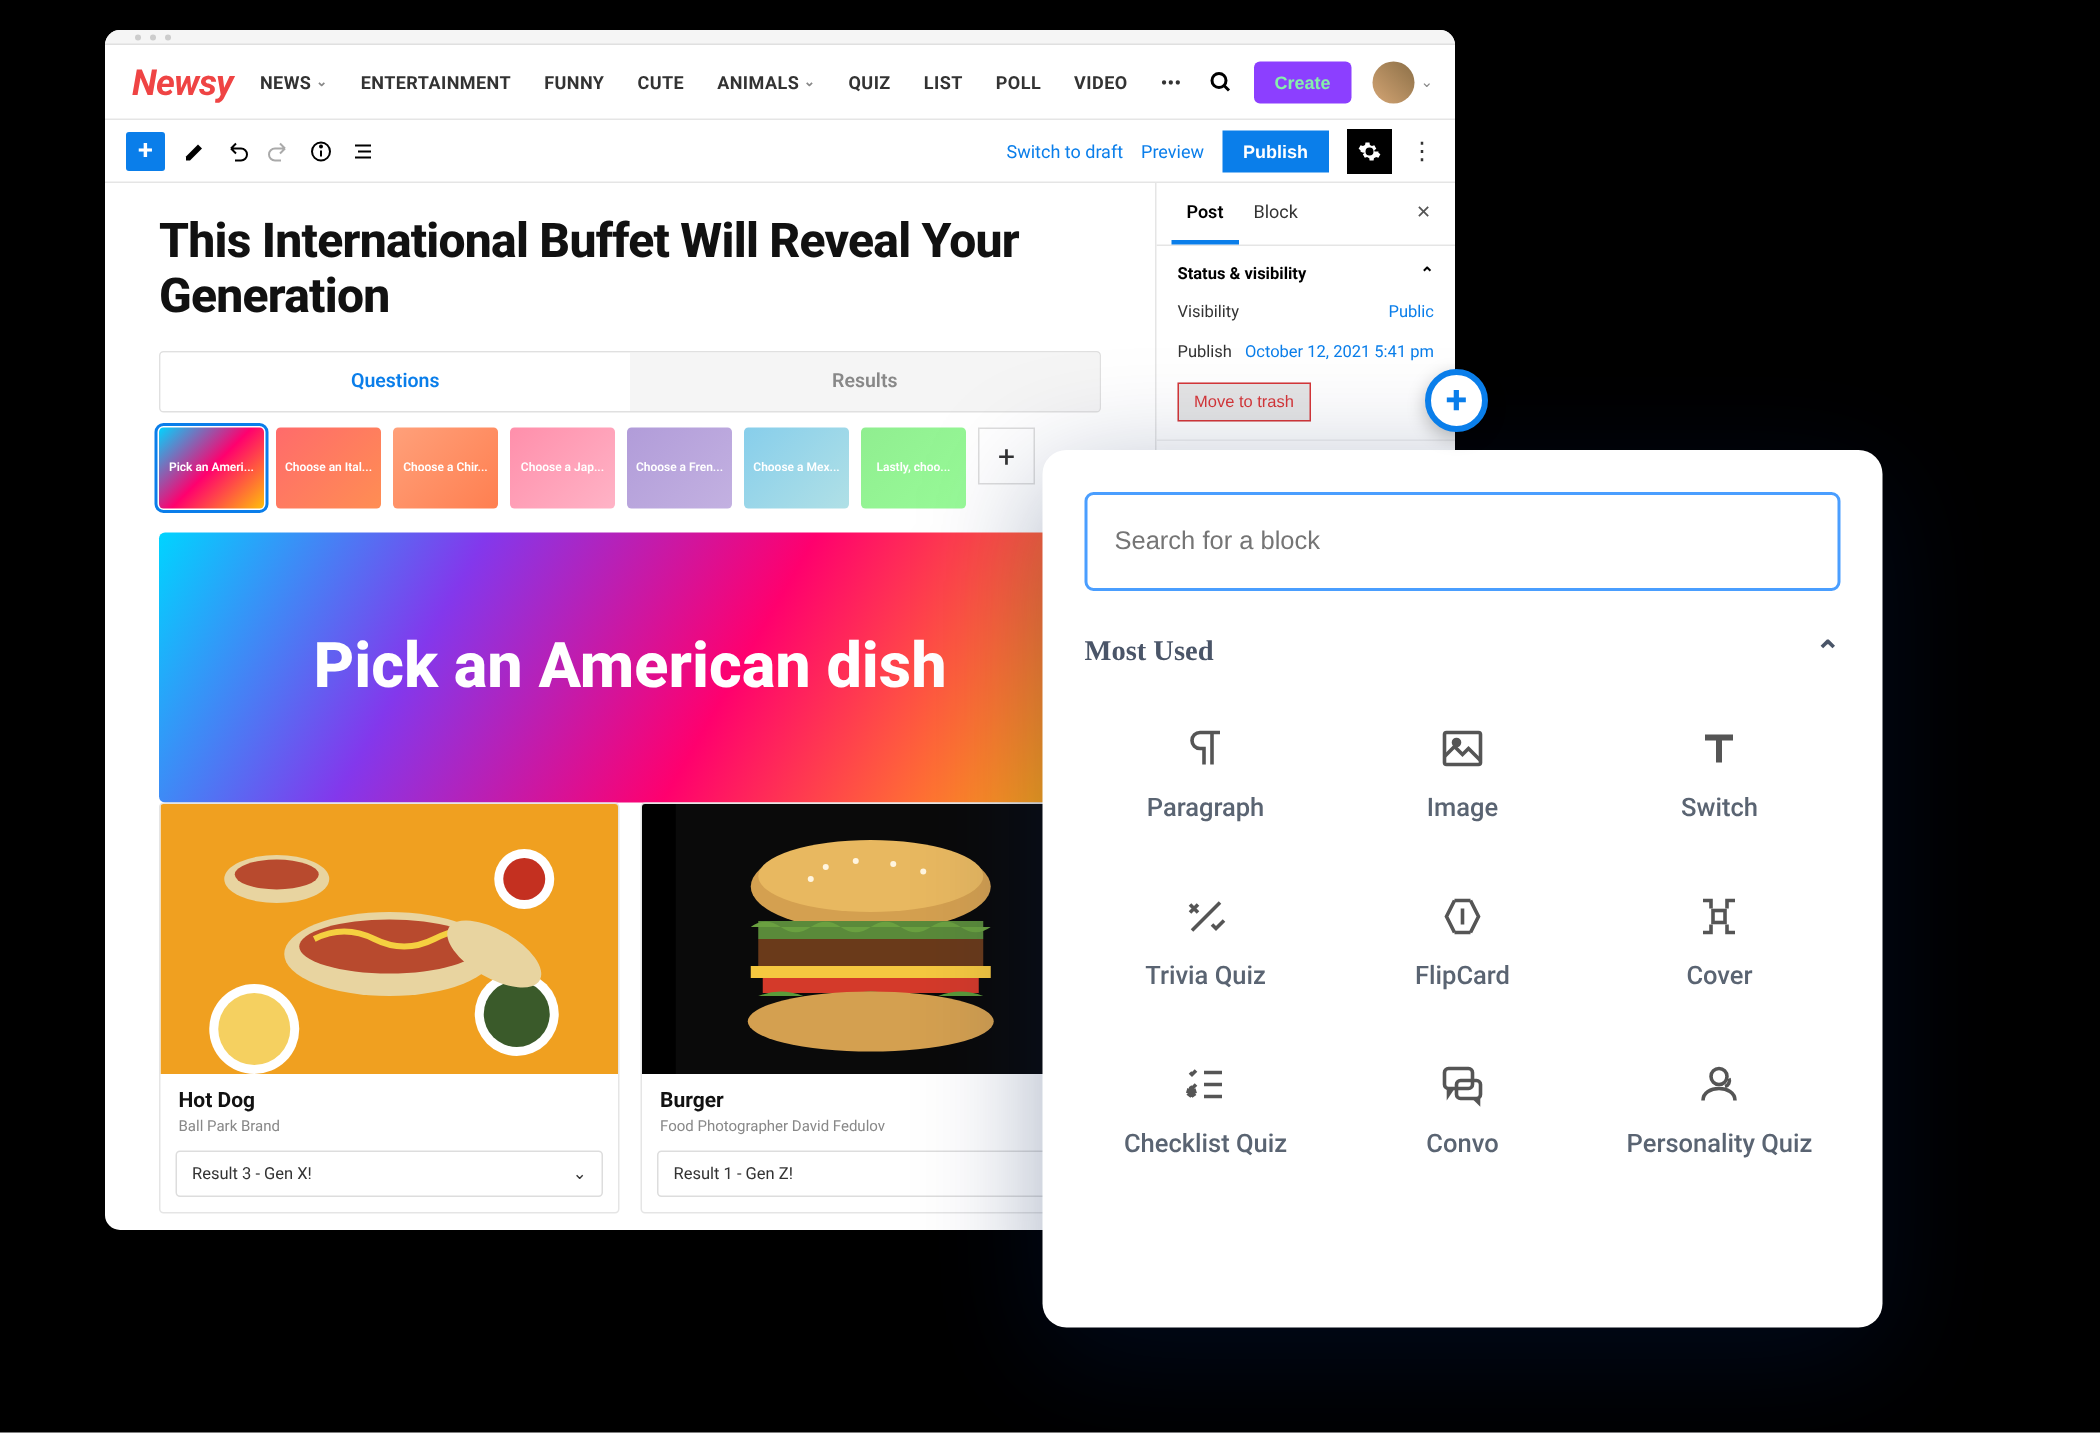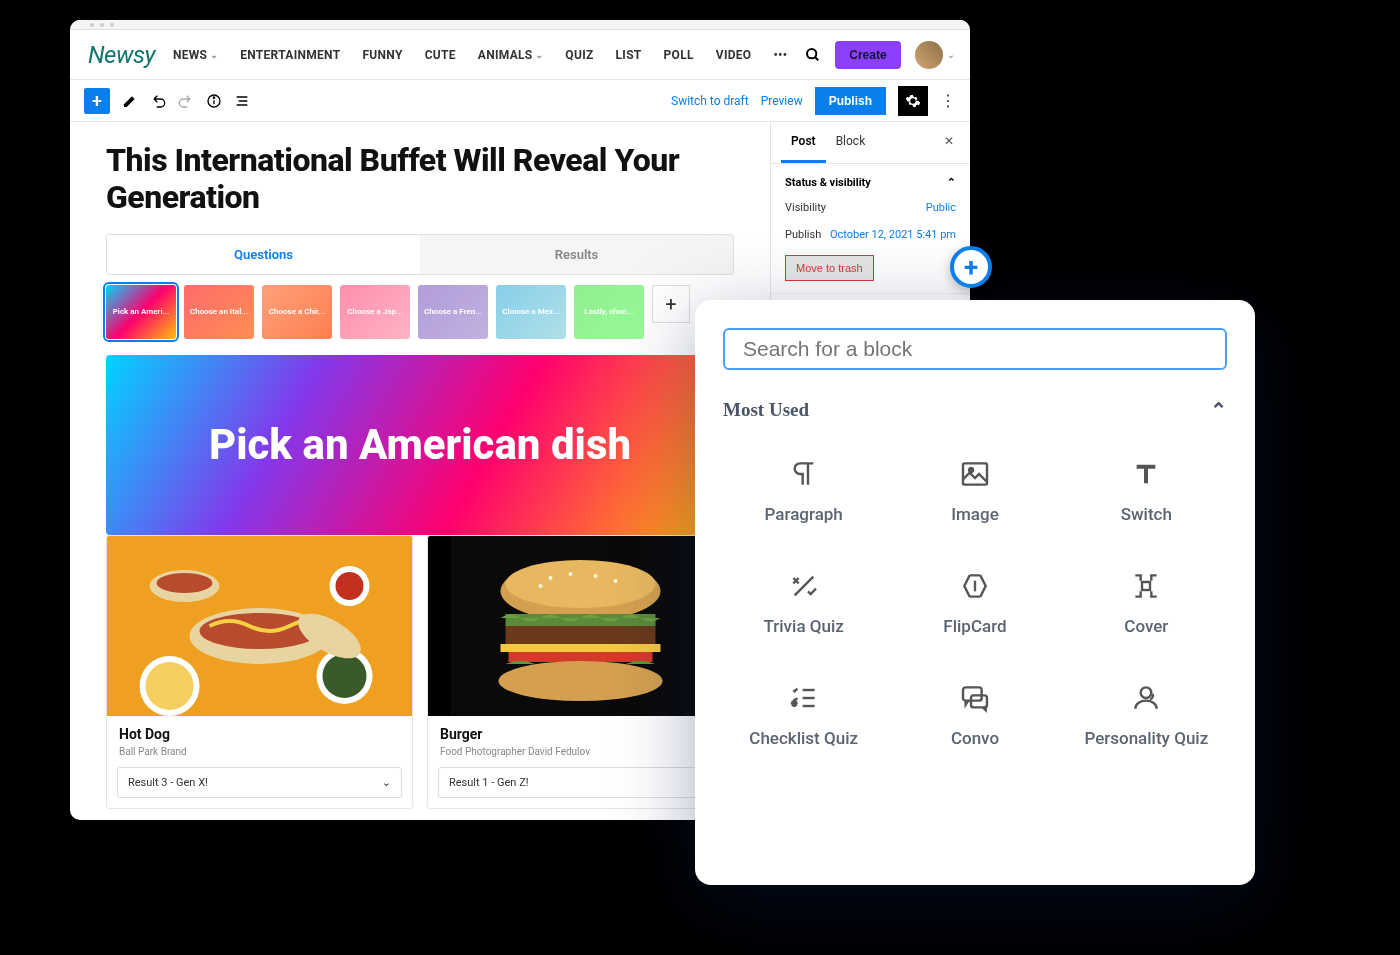--- a/index.html
+++ b/index.html
@@ -35,32 +35,32 @@
 .top-nav {
   height: 50px;
   border-bottom: 1px solid #e5e5e5;
   display: flex;
   align-items: center;
   padding: 0 18px;
   gap: 18px;
 }
 .logo {
   font-size: 24px;
-  font-weight: 400;
-  color: #0f766e;
+  font-weight: 700;
+  color: #ef4444;
   font-style: italic;
   letter-spacing: -0.5px;
 }
 .nav-links { display:flex; gap:22px; align-items:center; flex:1; }
 .nav-link { font-size:12px; font-weight:700; color:#333; letter-spacing:0.3px; display:flex; align-items:center; gap:3px; }
 .nav-link .chev { font-size:9px; color:#888; }
 .nav-right { display:flex; align-items:center; gap:14px; }
 .search-icon-svg { width:16px; height:16px; }
 .create-btn {
-  background:#8c3fff; color:#0f172a; border:none; padding:7px 14px;
+  background:#8c3fff; color:#86efac; border:none; padding:7px 14px;
   border-radius:4px; font-size:12px; font-weight:600;
 }
 .avatar { width:28px; height:28px; border-radius:50%; background:linear-gradient(45deg,#d4a574,#8b6f47); display:flex; align-items:center; gap:3px;}
 .avatar-wrap{display:flex;align-items:center;gap:4px;}
 .toolbar {
   height:42px; border-bottom:1px solid #e5e5e5;
   display:flex; align-items:center; padding:0 14px; gap:12px;
 }
 .add-block-btn {
   width:26px; height:26px; background:#0a7eea; color:#fff;
@@ -139,22 +139,22 @@
   position:absolute;
   left:950px; top:246px;
   width:42px; height:42px; border-radius:50%;
   background:#fff; border:4px solid #0a7eea;
   display:flex; align-items:center; justify-content:center;
   box-shadow:0 4px 12px rgba(0,0,0,0.25);
   z-index:10;
 }
 .fab-plus { color:#0a7eea; font-size:26px; font-weight:700; line-height:1;}
 .search-block {
-  width:100%; height:42px; border:2px solid #4a9eff; border-radius:6px;
-  padding:0 18px; font-size:21px; color:#888; outline:none;
+  width:100%; height:66px; border:2px solid #4a9eff; border-radius:6px;
+  padding:0 18px; font-size:17px; color:#888; outline:none;
 }
 .section-row { display:flex; justify-content:space-between; align-items:center; margin:28px 0 18px;font-family:Liberation Serif, serif; }
 .section-title { font-size:19px; font-weight:700; color:#4a5568; }
 .chev-up { font-size:20px; font-weight:700; color:#4a5568;}
 .block-grid { display:grid; grid-template-columns:repeat(3,1fr); gap:10px 10px; }
 .block-item { display:flex; flex-direction:column; align-items:center; gap:14px; padding:18px 8px; }
 .block-icon { width:32px; height:32px; color:#555; }
 .block-label { font-size:17px; color:#5a6472; font-weight:500; }
 </style>
 </head>

